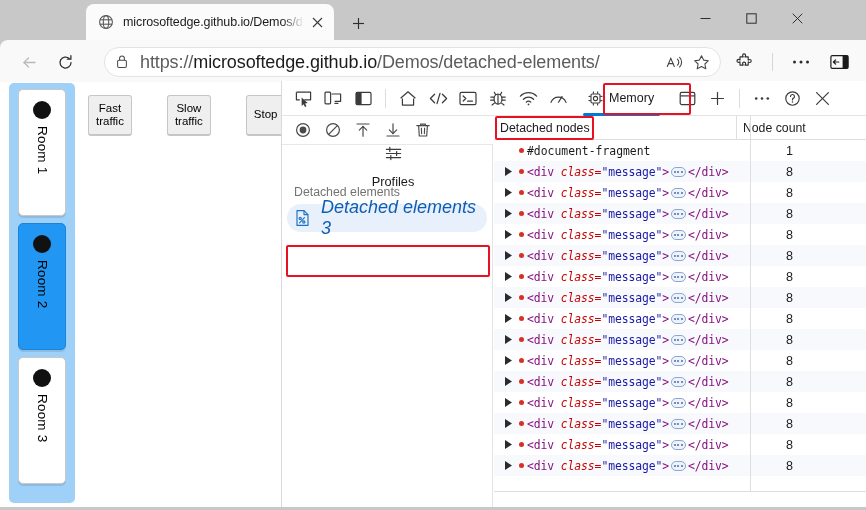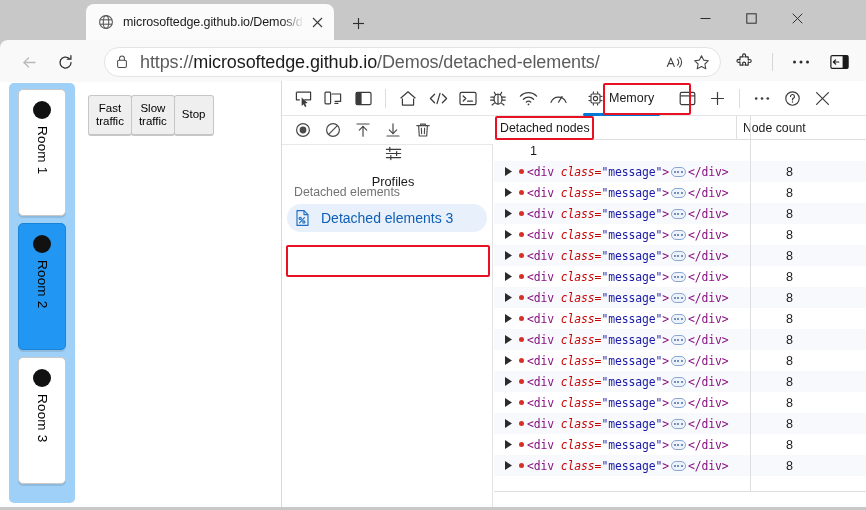--- a/index.html
+++ b/index.html
@@ -97,21 +97,21 @@
     box-shadow: 0 2px 0 rgba(0,0,0,0.10);
     display: flex; flex-direction: column; align-items: center; padding-top: 11px;
   }
   .room.selected { background: #2196f3; border-color: #1a84d8; }
   .room-dot { width: 18px; height: 18px; border-radius: 50%; background: #111111; flex: 0 0 18px; }
   .room-label {
     margin-top: 7px; font-size: 13.5px; color: #000000; font-weight: 400;
     writing-mode: vertical-rl; text-orientation: mixed; letter-spacing: 0.2px;
   }
 
-  .demo-btns { position: absolute; left: 88px; top: 13px; display: flex; }
+  .demo-btns { position: absolute; left: 88px; top: 13px; display: flex; gap: 36px; }
   .dbtn {
     background: #efefef; border: 1px solid #c6c6c6; border-bottom-width: 2px;
     border-radius: 3px; font-family: "Liberation Sans", sans-serif; font-size: 11.5px;
     color: #000000; line-height: 1.12; text-align: center;
     padding: 6px 7px 6px 7px; min-height: 36px; display: flex; align-items: center;
     justify-content: center; margin-right: -1px;
   }
 
   
   .devtools {
@@ -154,21 +154,21 @@
   .side-row {
     display: flex; align-items: center; height: 30px; padding-left: 12px; gap: 12px; flex-direction: column;
   }
   .side-row .lbl { font-size: 12.8px; color: #1b1b1b; }
   .side-group { font-size: 12.3px; color: #737373; padding: 10px 0 5px 12px; }
   .side-item {
     position: relative; display: flex; align-items: center; gap: 10px;
     height: 28px; margin: 0 5px; padding-left: 7px;
     background: #e8f1fb; border-radius: 14px;
   }
-  .side-item .lbl { font-size: 14px; color: #0f5eb5; }
+  .side-item .lbl { font-size: 18px; color: #0f5eb5; font-style: italic; }
 
   
   .tbl { position: absolute; left: 212px; top: 0; width: 373px; height: 391px; background: #ffffff; }
   .thead { display: flex; height: 24px; border-bottom: 1px solid #dedede; }
   .th {
     position: relative; font-size: 12.3px; color: #1b1b1b; display: flex; align-items: center;
     padding-left: 6px; height: 24px;
   }
   .th.c1 { width: 256px; border-right: 1px solid #dedede; }
   .th.c2 { width: 137px; }
@@ -605,20 +605,27 @@
             <div class="th c1">
               <span>Detached nodes</span>
             </div>
             <div class="th c2">
               <span>Node count</span>
             </div>
           </div>
           <div class="redbox" style="left:1px; top:0px; width:99px; height:24px;"></div>
           <div id="rows">
               <div class="trow">
+                <div class="tc1">
+                  <span class="twisty"></span>
+                  <span class="bullet">
+                    <i></i>
+                  </span>
+                  <span class="frag">#document-fragment</span>
+                </div>
                 <div class="tc2">1</div>
               </div>
               <div class="trow alt">
                 <div class="tc1">
                   <span class="twisty">
                     <svg width="7" height="9" viewBox="0 0 7 9">
                       <polygon points="0,0 7,4.5 0,9" fill="#2b2b2b"></polygon>
                     </svg>
                   </span>
                   <span class="bullet">

